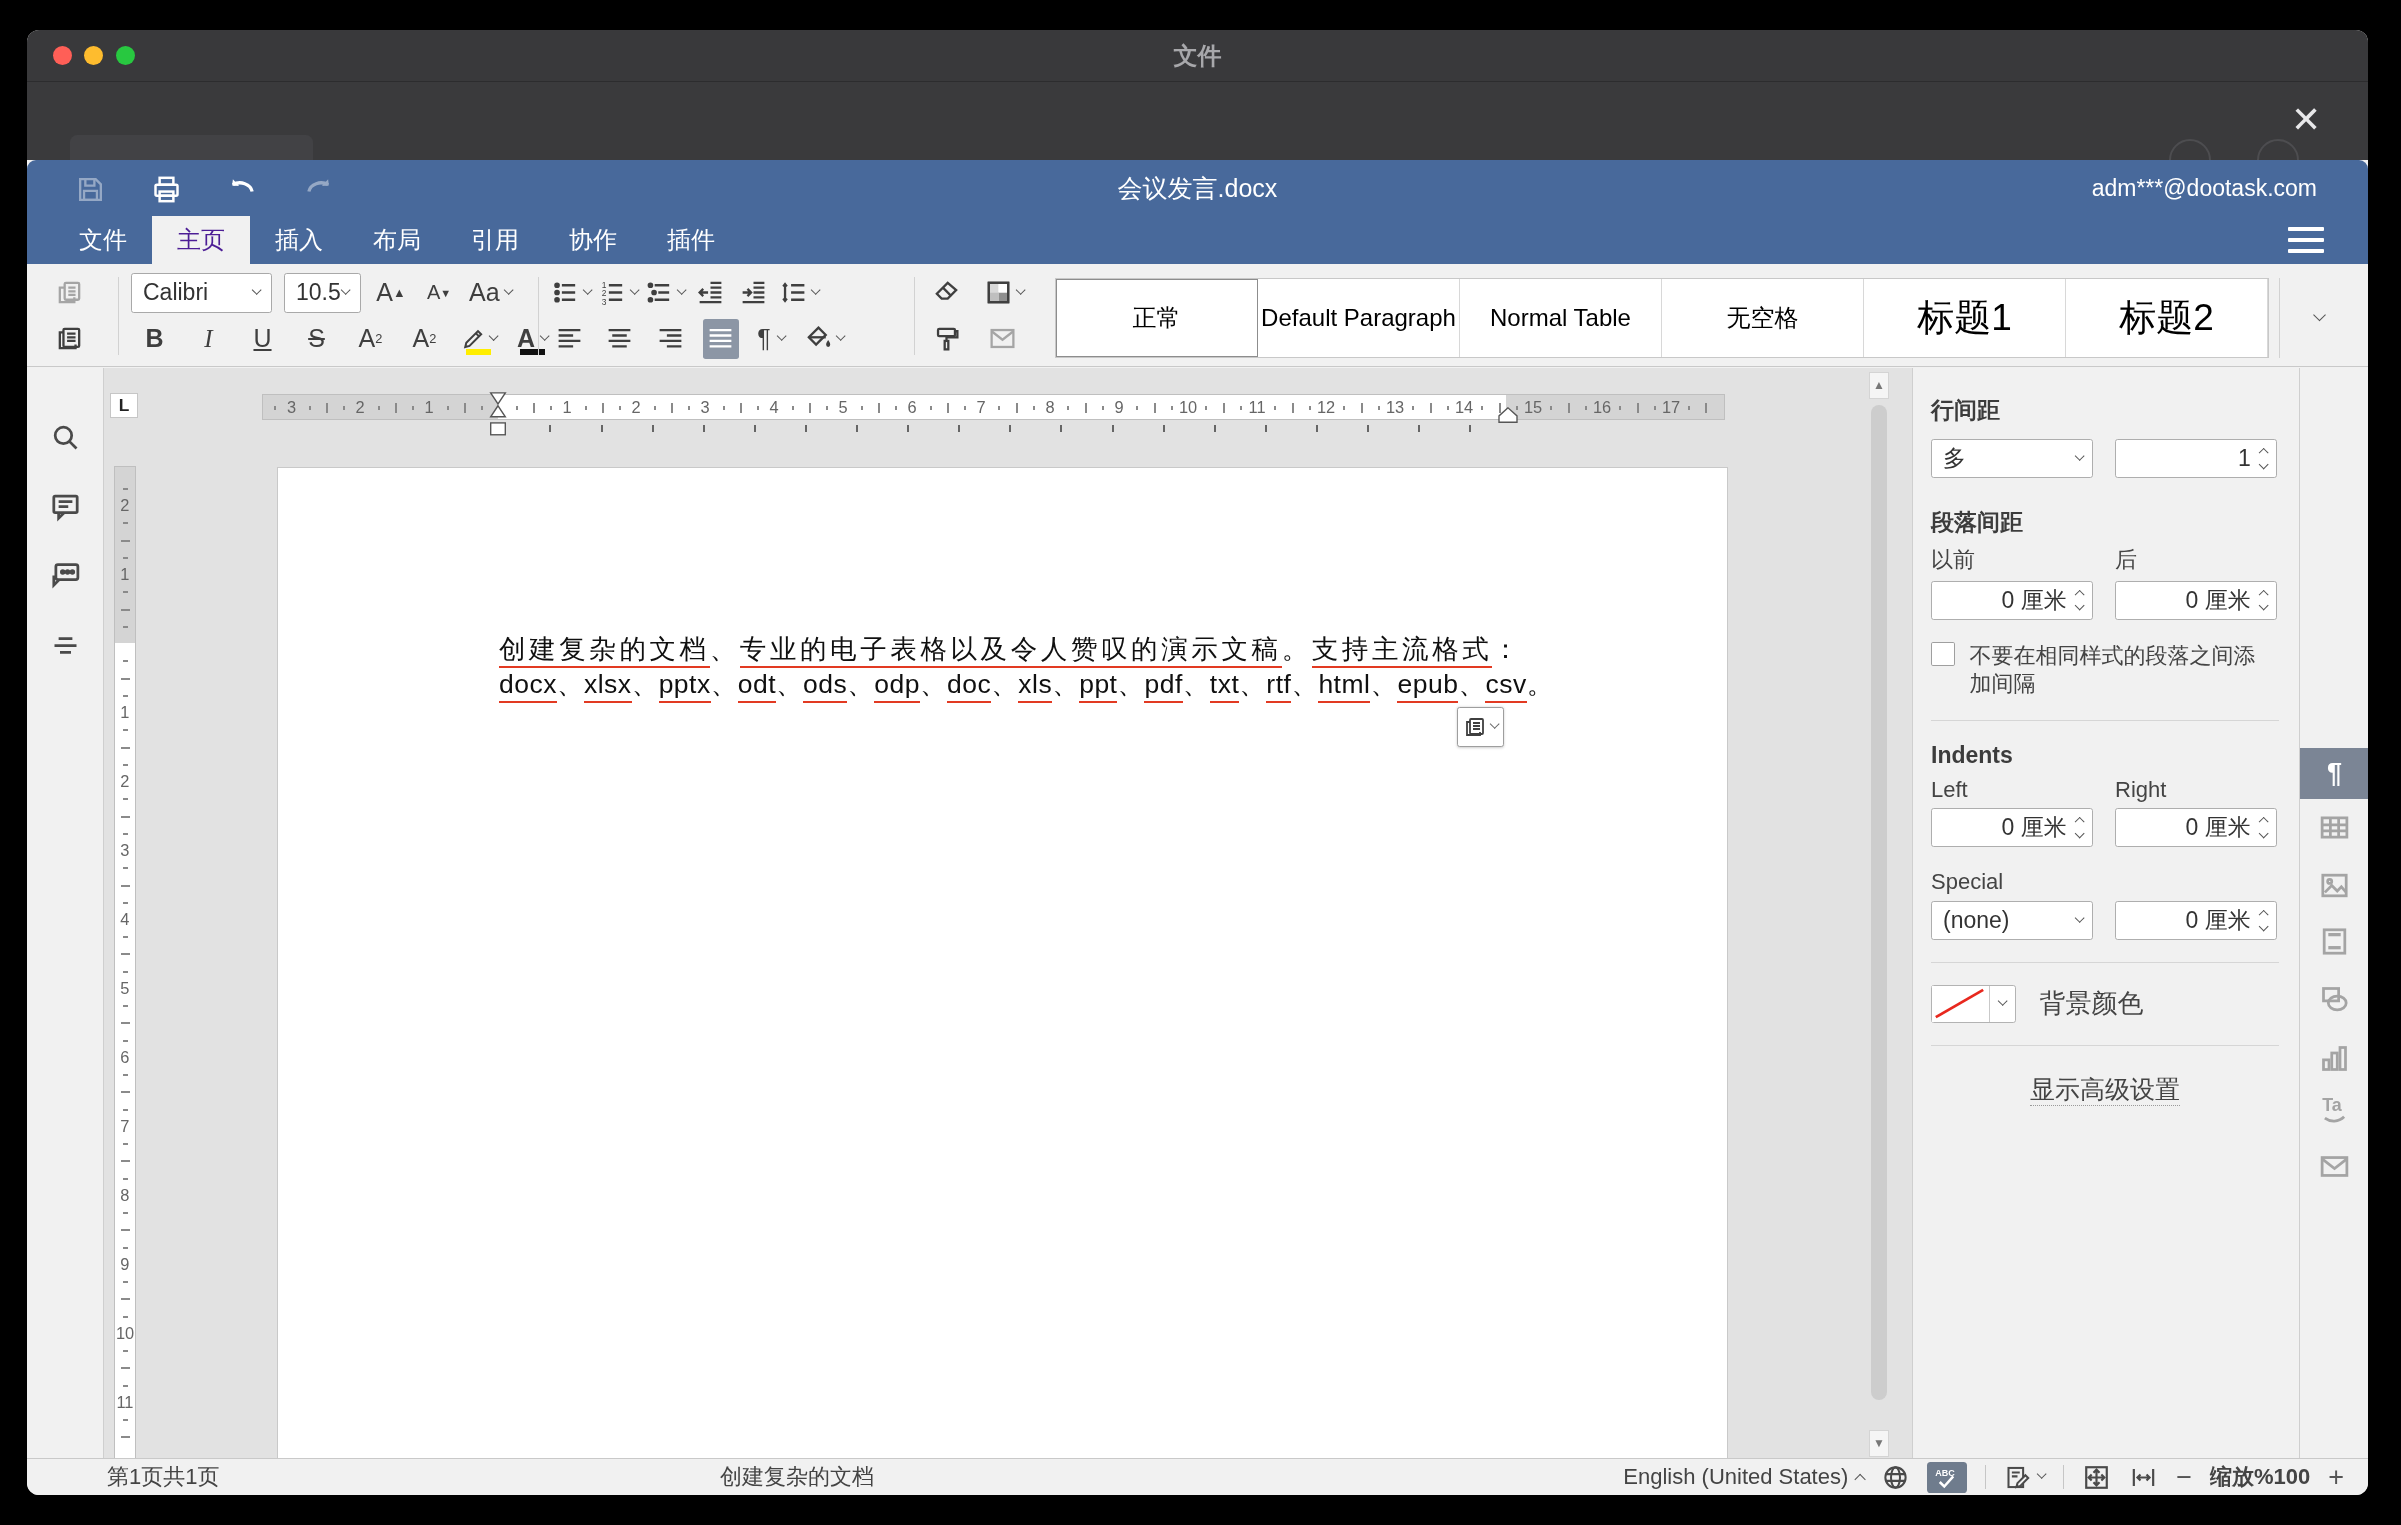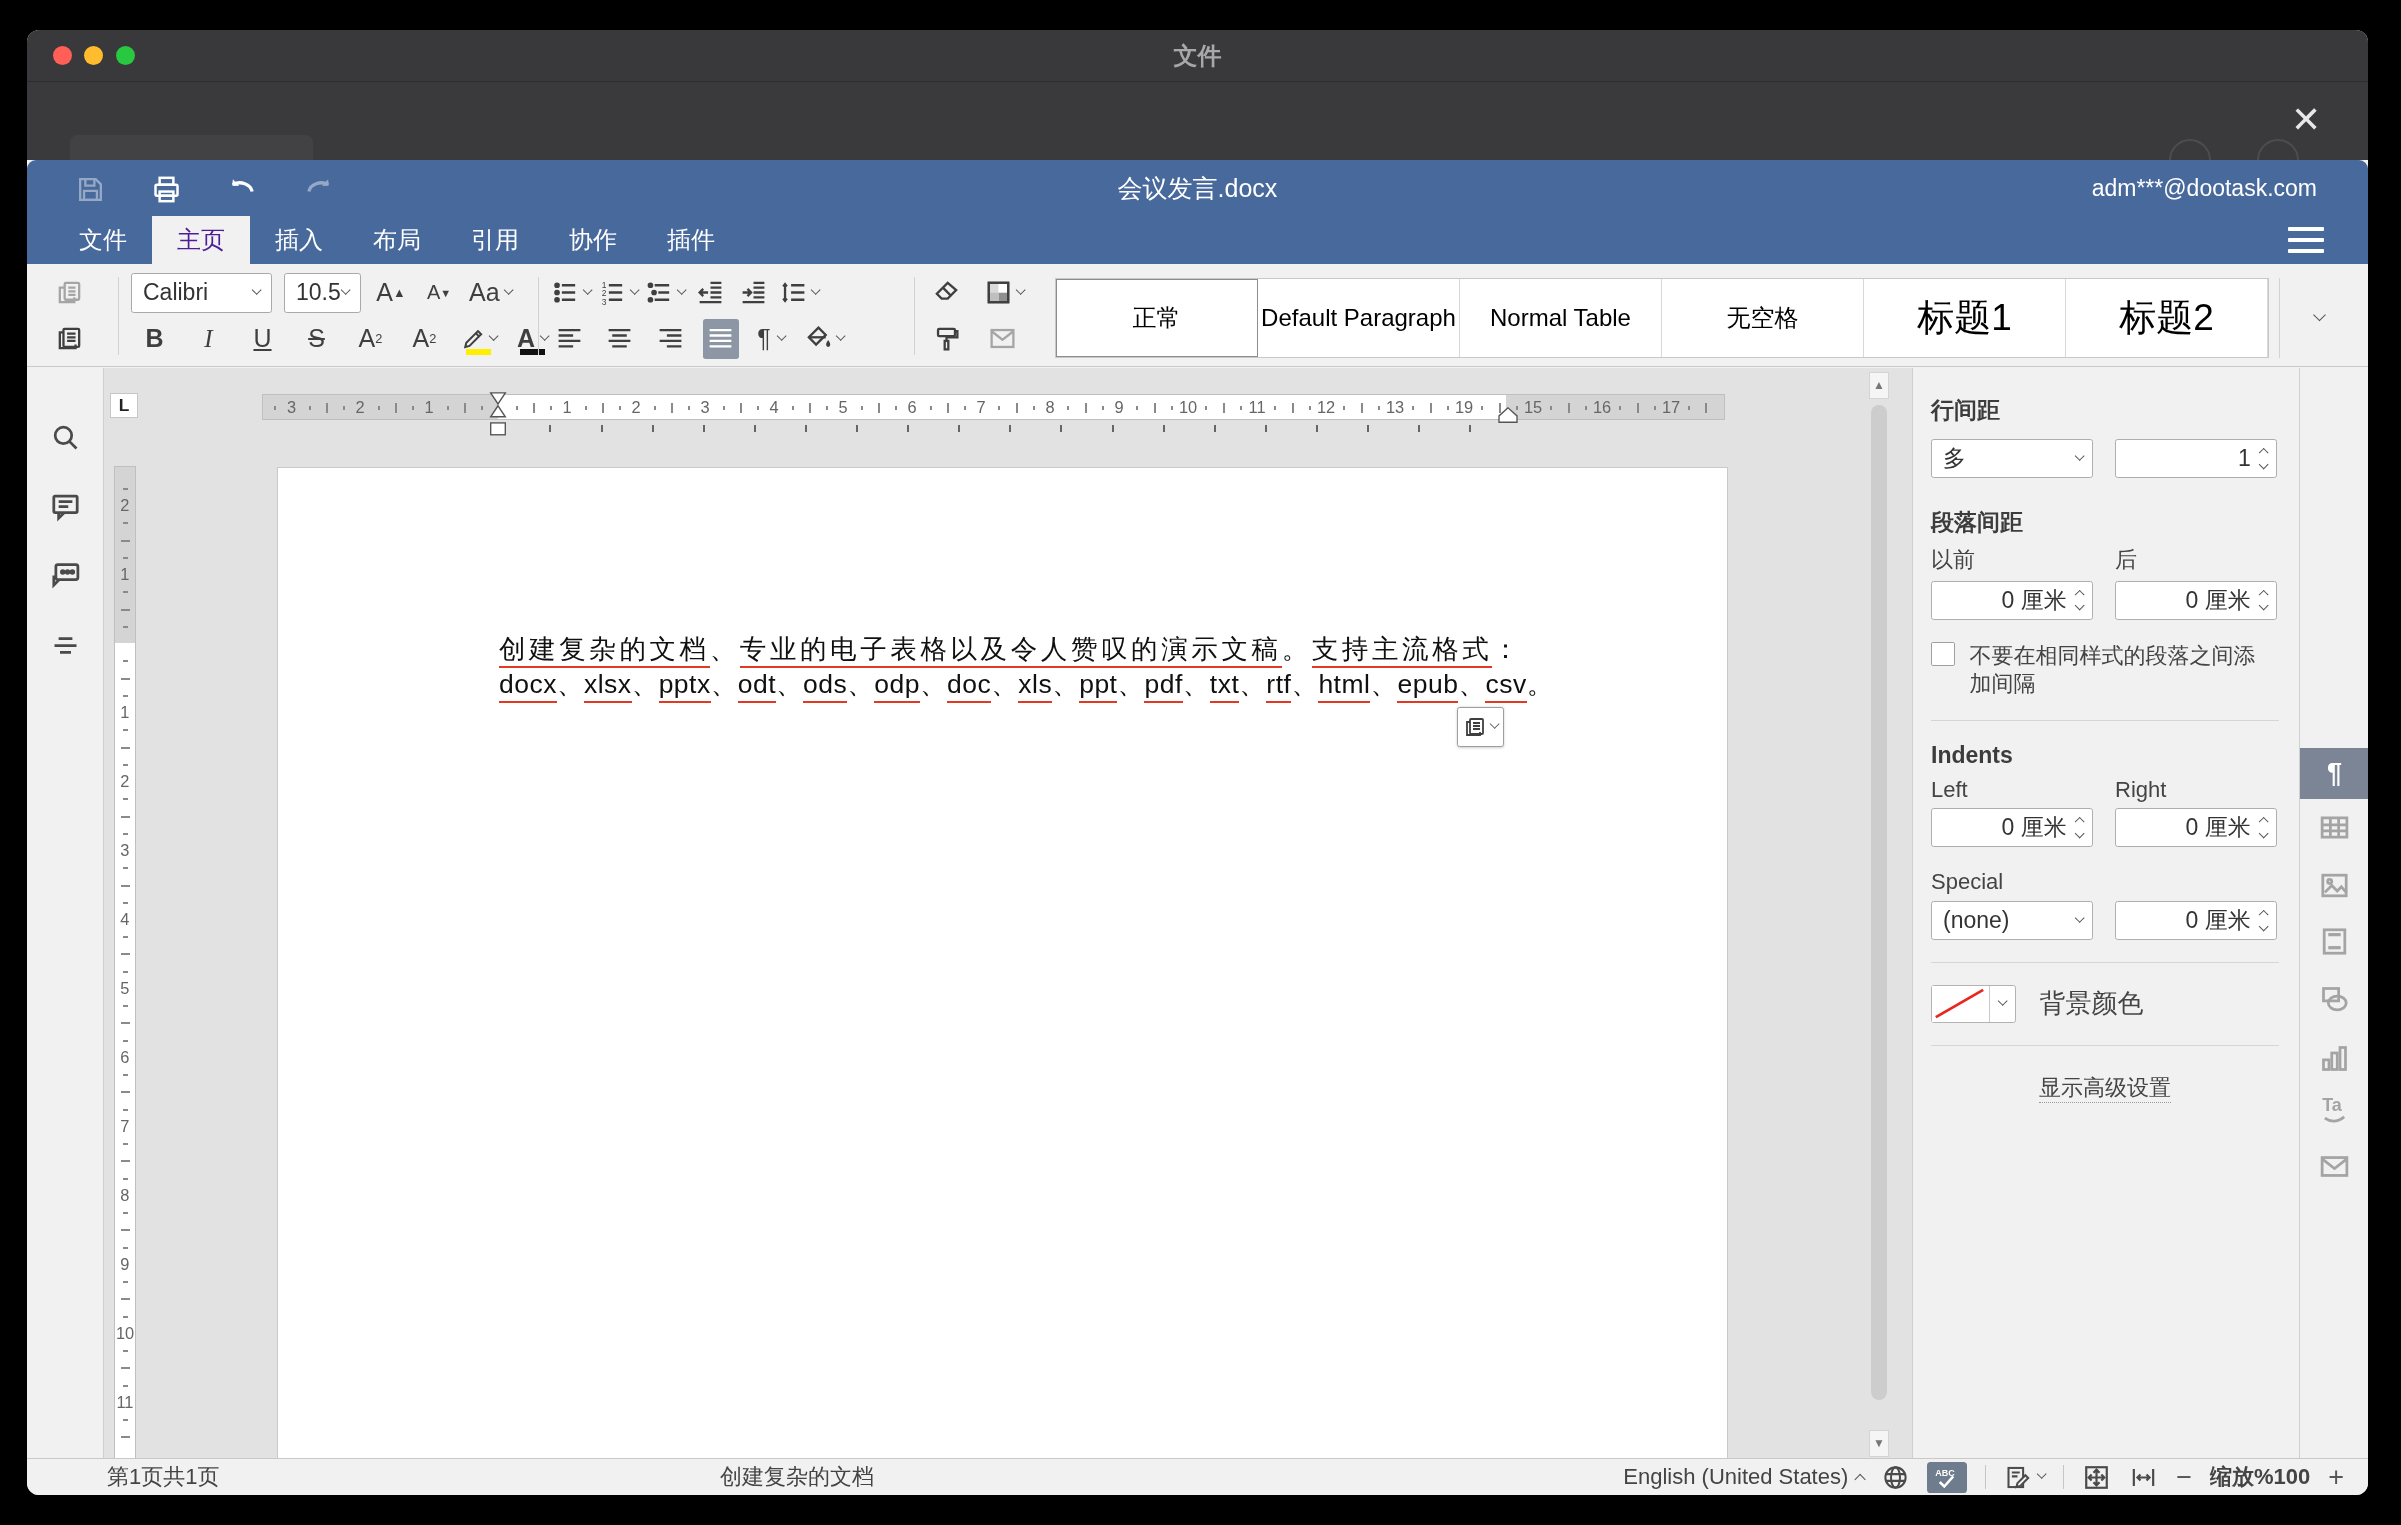--- a/index.html
+++ b/index.html
@@ -102,21 +102,21 @@
   .spin .up { transform:rotate(-135deg); } .spin .dn { transform:rotate(45deg); }
   .pdiv { height:0.9px; background:#d6d6d6; margin:22px 0; }
   .cbrow { display:flex; gap:14.6px; margin-top:22px; }
   .cbox { width:24px; height:24px; background:#fff; border:0.9px solid #9f9f9f; border-radius:1.8px; flex:none; cursor:pointer; }
   .cblabel { font-size:22px; line-height:28px; }
   .swatchrow { display:flex; align-items:center; gap:24px; }
   .swatch { display:flex; height:38px; border:0.9px solid #b3b3b3; border-radius:2.7px; background:#fff; cursor:pointer; }
   .swatch .area { width:57px; height:100%; position:relative; border:2.7px solid #fff; }
   .swatch .area svg { position:absolute; inset:0; }
   .swatch .dd { width:25.5px; border-left:0.9px solid #c9c9c9; display:flex; align-items:center; justify-content:center; }
-  .advlink { margin-top:27px; text-align:center; font-size:22px; color:#444; }
+  .advlink { margin-top:27px; text-align:center; font-size:25px; color:#444; }
   .advlink span { border-bottom:1.8px dotted #9a9a9a; padding-bottom:2.7px; cursor:pointer; }
 
   
   .rrail { position:absolute; left:2272px; top:0; width:69px; height:100%; background:#f1f1f1; border-left:0.9px solid #cfcfcf; }
   .ricon { position:absolute; left:0; width:69px; height:51px; display:flex; align-items:center; justify-content:center; cursor:pointer; }
   .ricon svg { stroke:#a4a4a4; fill:none; stroke-width:2; }
   .ricon.active { background:#7b8595; }
   .ricon.active .pmark { color:#fff; }
   .pmark { font-size:27px; color:#a4a4a4; font-weight:700; }
 
@@ -506,21 +506,21 @@
           <span class="rtick" style="height: 10px; top: 8.2px; left: 1029px;"></span>
           <span class="rtick" style="height: 4.6px; top: 11px; left: 1046px;"></span>
           <span class="rnum" style="left: 1063px;">12</span>
           <span class="rtick" style="height: 4.6px; top: 11px; left: 1080px;"></span>
           <span class="rtick" style="height: 10px; top: 8.2px; left: 1098px;"></span>
           <span class="rtick" style="height: 4.6px; top: 11px; left: 1115px;"></span>
           <span class="rnum" style="left: 1132px;">13</span>
           <span class="rtick" style="height: 4.6px; top: 11px; left: 1149px;"></span>
           <span class="rtick" style="height: 10px; top: 8.2px; left: 1167px;"></span>
           <span class="rtick" style="height: 4.6px; top: 11px; left: 1184px;"></span>
-          <span class="rnum" style="left: 1201px;">19</span>
+          <span class="rnum" style="left: 1201px;">14</span>
           <span class="rtick" style="height: 4.6px; top: 11px; left: 1218px;"></span>
           <span class="rtick" style="height: 10px; top: 8.2px; left: 1236px;"></span>
           <span class="rtick" style="height: 4.6px; top: 11px; left: 1253px;"></span>
           <span class="rnum" style="left: 1270px;">15</span>
           <span class="rtick" style="height: 4.6px; top: 11px; left: 1287px;"></span>
           <span class="rtick" style="height: 10px; top: 8.2px; left: 1305px;"></span>
           <span class="rtick" style="height: 4.6px; top: 11px; left: 1322px;"></span>
           <span class="rnum" style="left: 1339px;">16</span>
           <span class="rtick" style="height: 4.6px; top: 11px; left: 1356px;"></span>
           <span class="rtick" style="height: 10px; top: 8.2px; left: 1374px;"></span>

